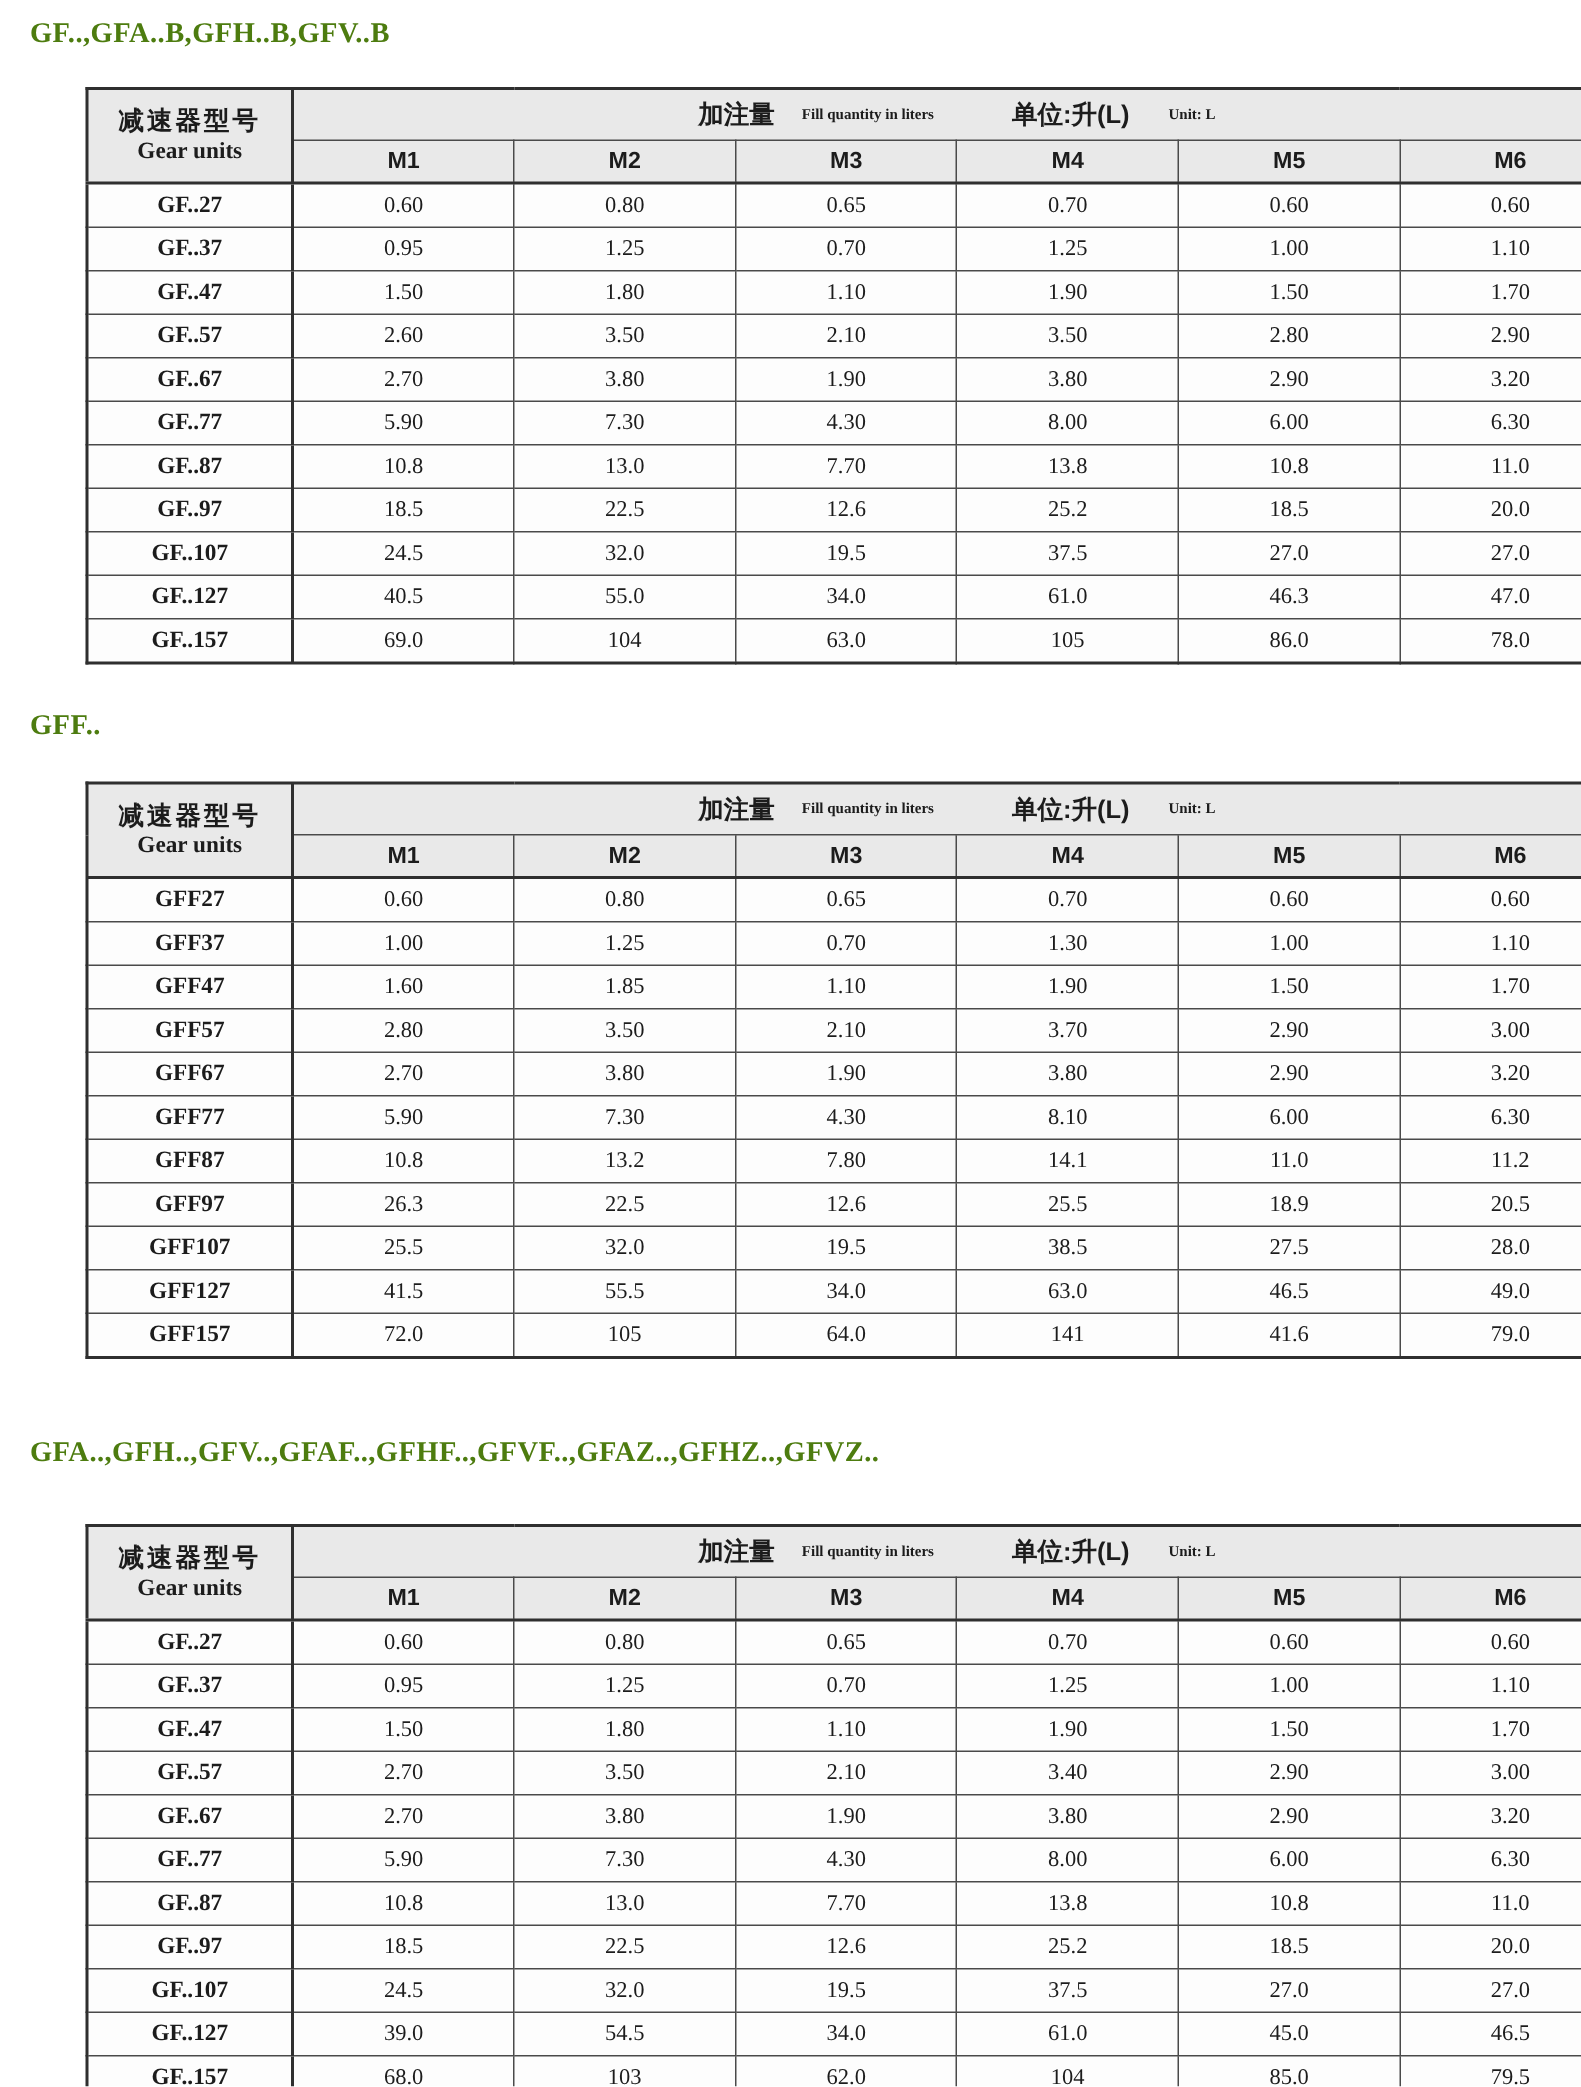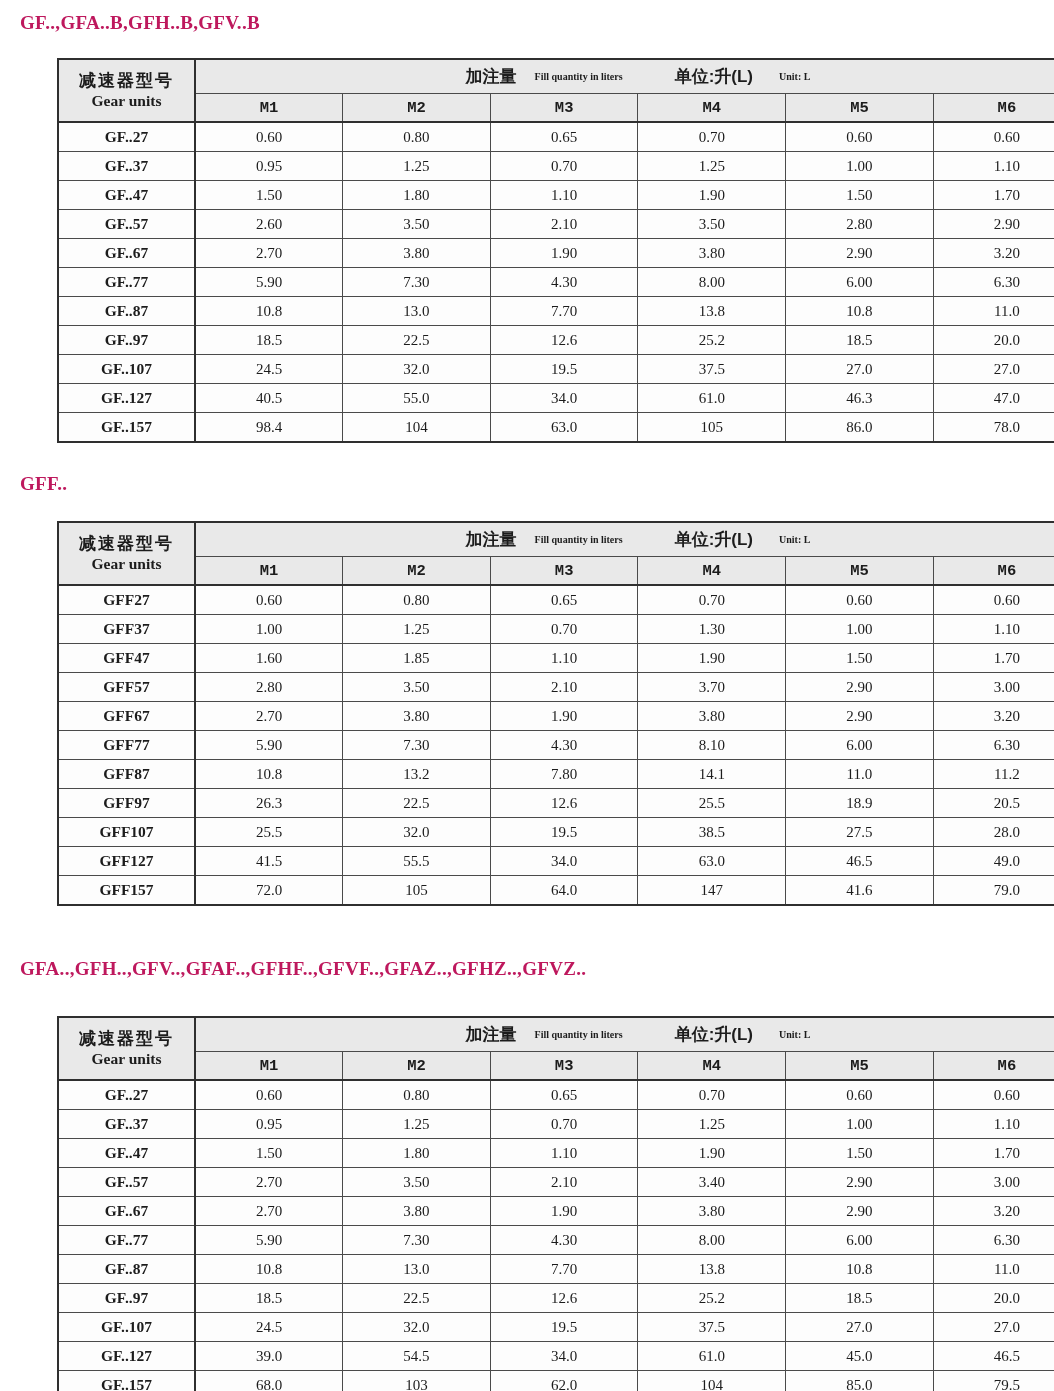--- a/index.html
+++ b/index.html
@@ -17,21 +17,21 @@
     width: 1054px;
     height: 1391px;
     background: #ffffff;
     overflow: hidden;
   }
   h2.table-title {
     font-family: "Liberation Serif", serif;
     font-weight: bold;
     font-size: 19px;
     letter-spacing: 0.3px;
-    color: #be185d;
+    color: #4d7c0f;
   }
   .block-1 h2.table-title { margin: 12px 0 24px 20px; }
   .block-2 h2.table-title { margin: 30px 0 26px 20px; }
   .block-3 h2.table-title { margin: 52px 0 36px 20px; }
 
   table.fill-table {
     border-collapse: collapse;
     table-layout: fixed;
     margin-left: 57px;
     width: 1025px;
@@ -95,21 +95,21 @@
     font-family: "Liberation Serif", serif;
     font-weight: bold;
     font-size: 10px;
   }
   th.fill-head .sp-a { width: 18px; }
   th.fill-head .sp-b { width: 52px; }
   th.fill-head .sp-c { width: 26px; }
 
   table.fill-table tr.m-row th {
     height: 27px;
-    font-family: Liberation Mono, monospace;
+    font-family: Liberation Sans, sans-serif;
     font-weight: bold;
     font-size: 15.5px;
   }
   table.fill-table tbody td {
     height: 28px;
     font-size: 15px;
     background: #fdfdfd;
   }
   table.fill-table tbody td.row-label {
     font-weight: bold;
@@ -247,21 +247,21 @@
             <td class="row-label">GF..127</td>
             <td>40.5</td>
             <td>55.0</td>
             <td>34.0</td>
             <td>61.0</td>
             <td>46.3</td>
             <td>47.0</td>
           </tr>
           <tr>
             <td class="row-label">GF..157</td>
-            <td>98.4</td>
+            <td>69.0</td>
             <td>104</td>
             <td>63.0</td>
             <td>105</td>
             <td>86.0</td>
             <td>78.0</td>
           </tr>
         </tbody>
     </table>
   </section>
 
@@ -393,21 +393,21 @@
             <td>34.0</td>
             <td>63.0</td>
             <td>46.5</td>
             <td>49.0</td>
           </tr>
           <tr>
             <td class="row-label">GFF157</td>
             <td>72.0</td>
             <td>105</td>
             <td>64.0</td>
-            <td>147</td>
+            <td>141</td>
             <td>41.6</td>
             <td>79.0</td>
           </tr>
         </tbody>
     </table>
   </section>
 
   <section class="table-block block-3">
     <h2 class="table-title">GFA..,GFH..,GFV..,GFAF..,GFHF..,GFVF..,GFAZ..,GFHZ..,GFVZ..</h2>
     <table class="fill-table">

